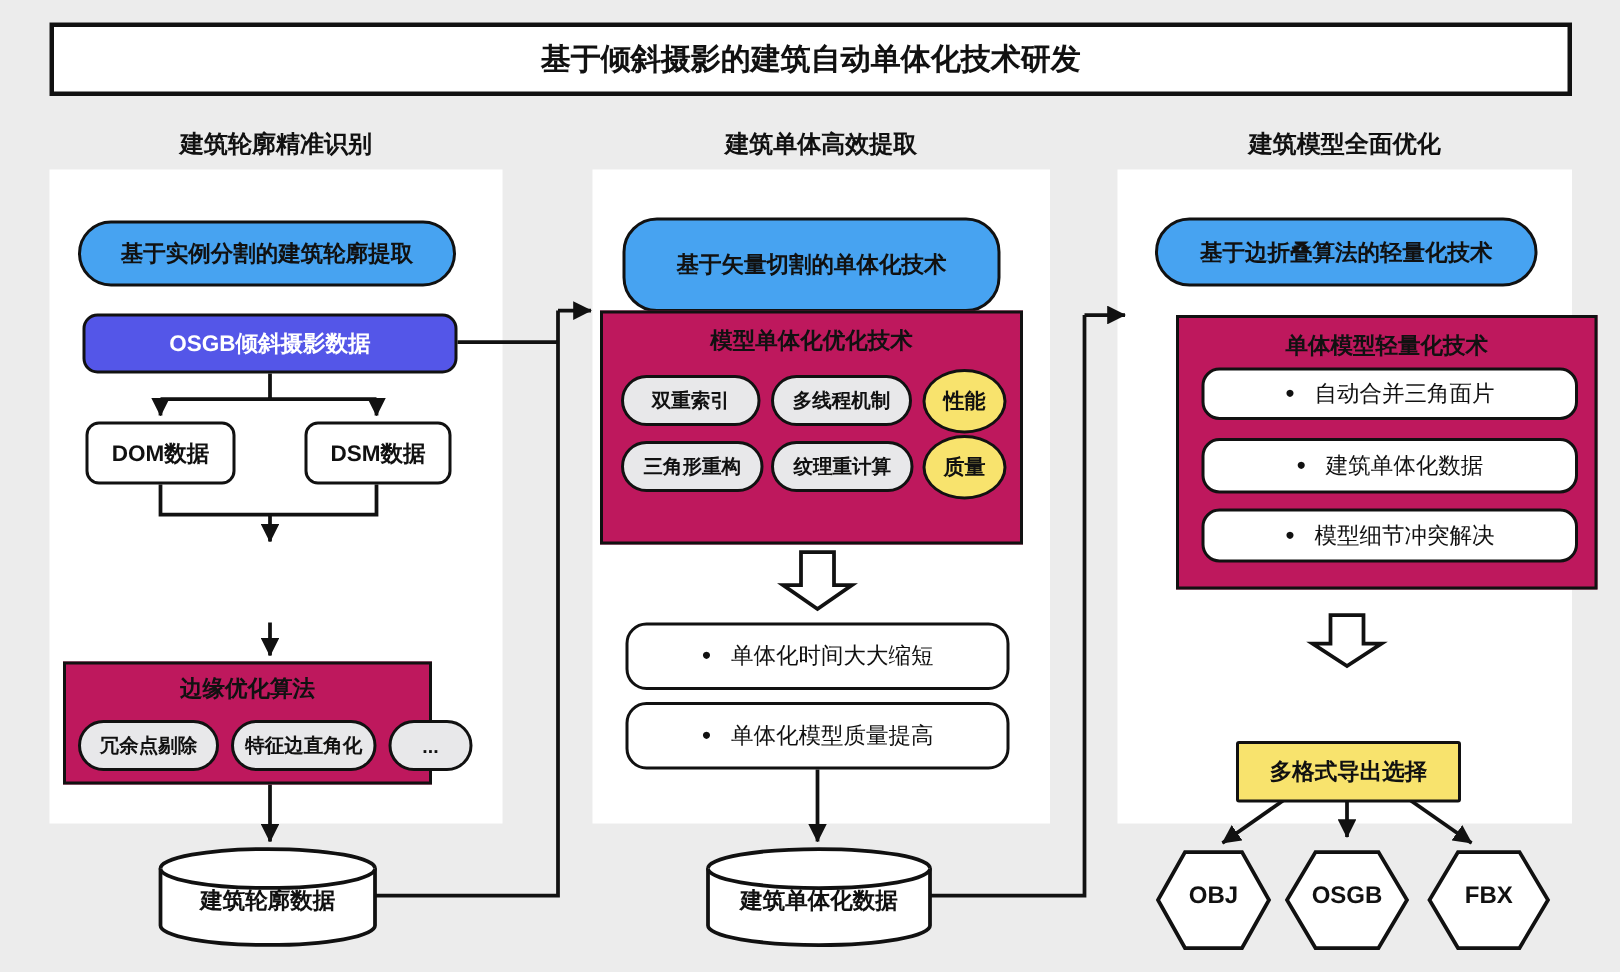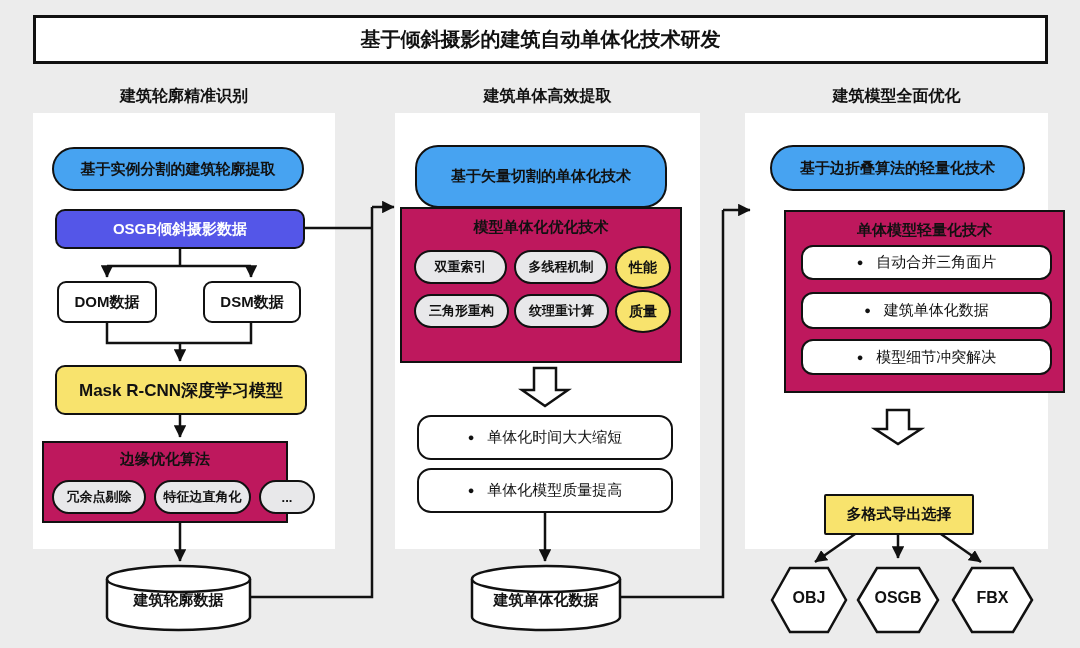--- a/index.html
+++ b/index.html
@@ -93,21 +93,20 @@
   <div class="hdr" style="left:395px;width:305px;">建筑单体高效提取</div>
   <div class="hdr" style="left:745px;width:303px;">建筑模型全面优化</div>
 
   <div class="node stadium" style="left:52px;top:147px;width:252px;height:44px;">基于实例分割的建筑轮廓提取</div>
 
   <div class="node osgb" style="left:55px;top:209px;width:250px;height:40px;">OSGB倾斜摄影数据</div>
 
   <div class="node small-box" style="left:57px;top:281px;width:100px;height:42px;">DOM数据</div>
   <div class="node small-box" style="left:203px;top:281px;width:98px;height:42px;">DSM数据</div>
 
-  <div class="node yellow-box" style="left:55px;top:365px;width:252px;height:50px;">Mask R-CNN深度学习模型</div>
 
   <div class="node container-box" style="left:42px;top:441px;width:246px;height:82px;">
     <div class="box-title" style="top:7px;">边缘优化算法</div>
     <div class="pill" style="left:8px;top:37px;width:94px;height:34px;">冗余点剔除</div>
     <div class="pill" style="left:110px;top:37px;width:97px;height:34px;">特征边直角化</div>
     <div class="pill" style="left:215px;top:37px;width:56px;height:34px;">...</div>
   </div>
 
   <div class="float-label" style="left:107px;top:591px;width:143px;font-size:15px;">建筑轮廓数据</div>
 

